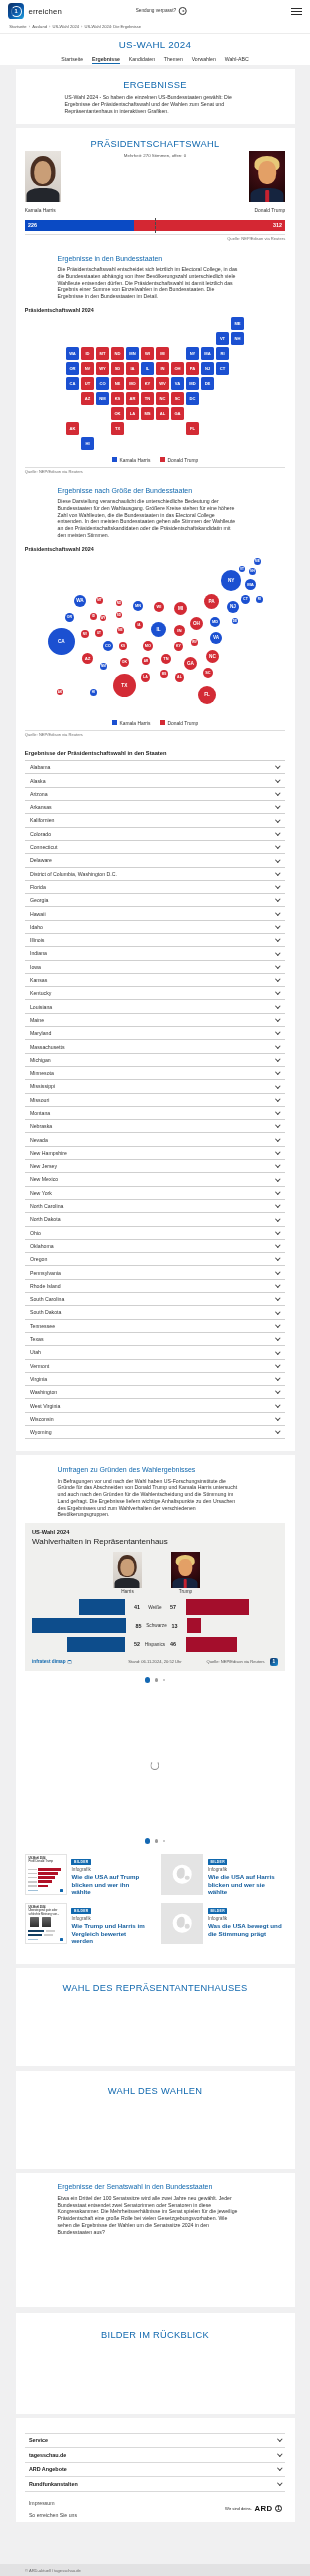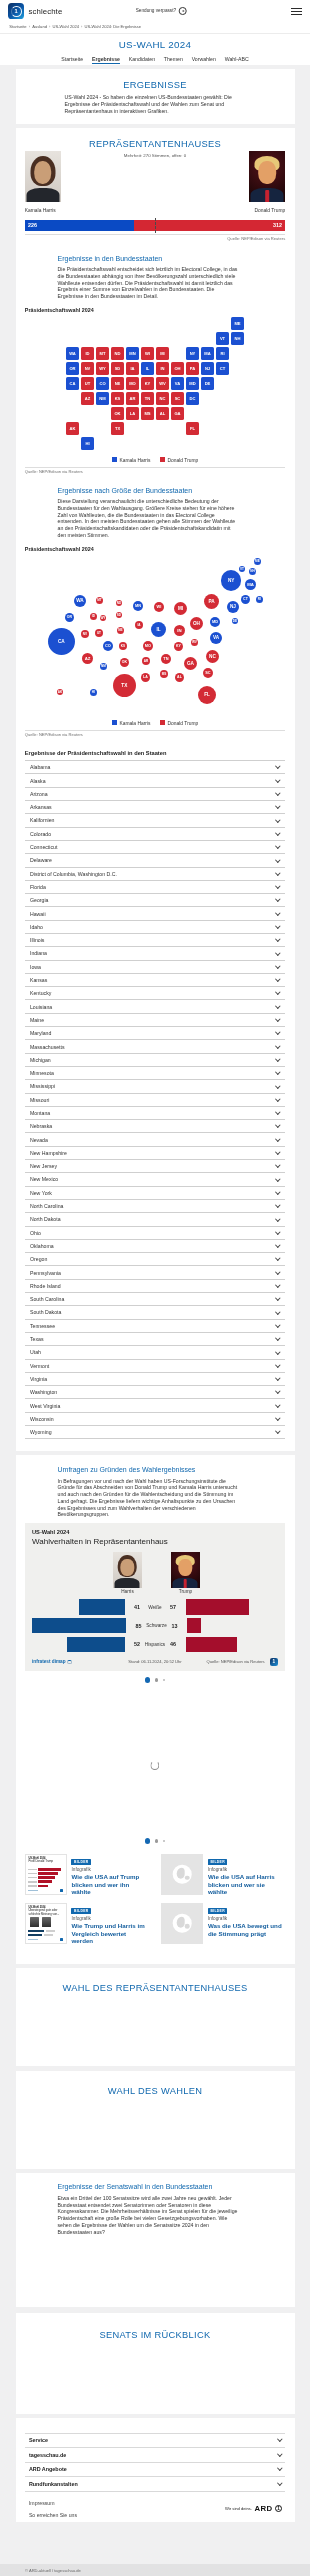--- a/index.html
+++ b/index.html
@@ -189,21 +189,21 @@
      display:flex; align-items:center; justify-content:center; color:#111; }
   #strip { position:absolute; left:0; top:2564px; width:310px; height:12.4px; background:#e2e2e3;
      display:flex; align-items:center; padding:0 25px; font-size:4.1px; color:#666; }
 </style>
 </head>
 <body>
 
 <div class="card full" id="hdr">
   <div class="hdr-row">
     <div class="ts-logo"></div>
-    <div class="brand"><span>schlechte</span></div>
+    <div class="brand"><span>erreichen</span></div>
     <div class="verpasst">
       <span>Sendung verpasst?</span>
       <span class="play"></span>
     </div>
     <div class="burger">
         <span></span>
         <span></span>
         <span></span>
       </div>
   </div>
@@ -218,21 +218,21 @@
       <span class="nav-item">Wahl-ABC</span>
     </div>
 </div>
 
 <div class="card" id="intro">
   <div class="h-caps">ERGEBNISSE</div>
   <div class="para center-para">US-Wahl 2024 - So haben die einzelnen US-Bundesstaaten gewählt: Die Ergebnisse der Präsidentschaftswahl und der Wahlen zum Senat und Repräsentantenhaus in interaktiven Grafiken.</div>
 </div>
 
 <div class="card" id="pres">
-  <div class="h-caps">REPRÄSENTANTENHAUSES</div>
+  <div class="h-caps">PRÄSIDENTSCHAFTSWAHL</div>
   <div class="maj-note">Mehrheit: 270 Stimmen, offen: 0</div>
 
   <div class="cands">
     <div class="photo harris" style="left:0;">
       <div class="hair"></div>
         <div class="face"></div>
         <div class="suit"></div>
     </div>
     <div class="photo trump" style="right:0;">
       <div class="hair"></div>
@@ -750,21 +750,21 @@
   <div class="h-caps">WAHL DES REPRÄSENTANTENHAUSES</div>
 </div>
 <div class="card" id="senate">
   <div class="h-caps">WAHL DES WAHLEN</div>
 </div>
 <div class="card" id="senres">
   <div class="h-sub">Ergebnisse der Senatswahl in den Bundesstaaten</div>
   <div class="para">Etwa ein Drittel der 100 Senatssitze wird alle zwei Jahre neu gewählt. Jeder Bundesstaat entsendet zwei Senatorinnen oder Senatoren in diese Kongresskammer. Die Mehrheitsverhältnisse im Senat spielen für die jeweilige Präsidentschaft eine große Rolle bei vielen Gesetzgebungsvorhaben. Wie sehen die Ergebnisse der Wahlen um die Senatssitze 2024 in den Bundesstaaten aus?</div>
 </div>
 <div class="card" id="retro">
-  <div class="h-caps">SENATS IM RÜCKBLICK</div>
+  <div class="h-caps">BILDER IM RÜCKBLICK</div>
 </div>
 
 <div class="card" id="foot">
   <div class="f-acc" id="footacc">
       <div class="f-row">
         <span class="lbl">Service</span>
         <span class="chev"></span>
       </div>
       <div class="f-row">
         <span class="lbl">tagesschau.de</span>

